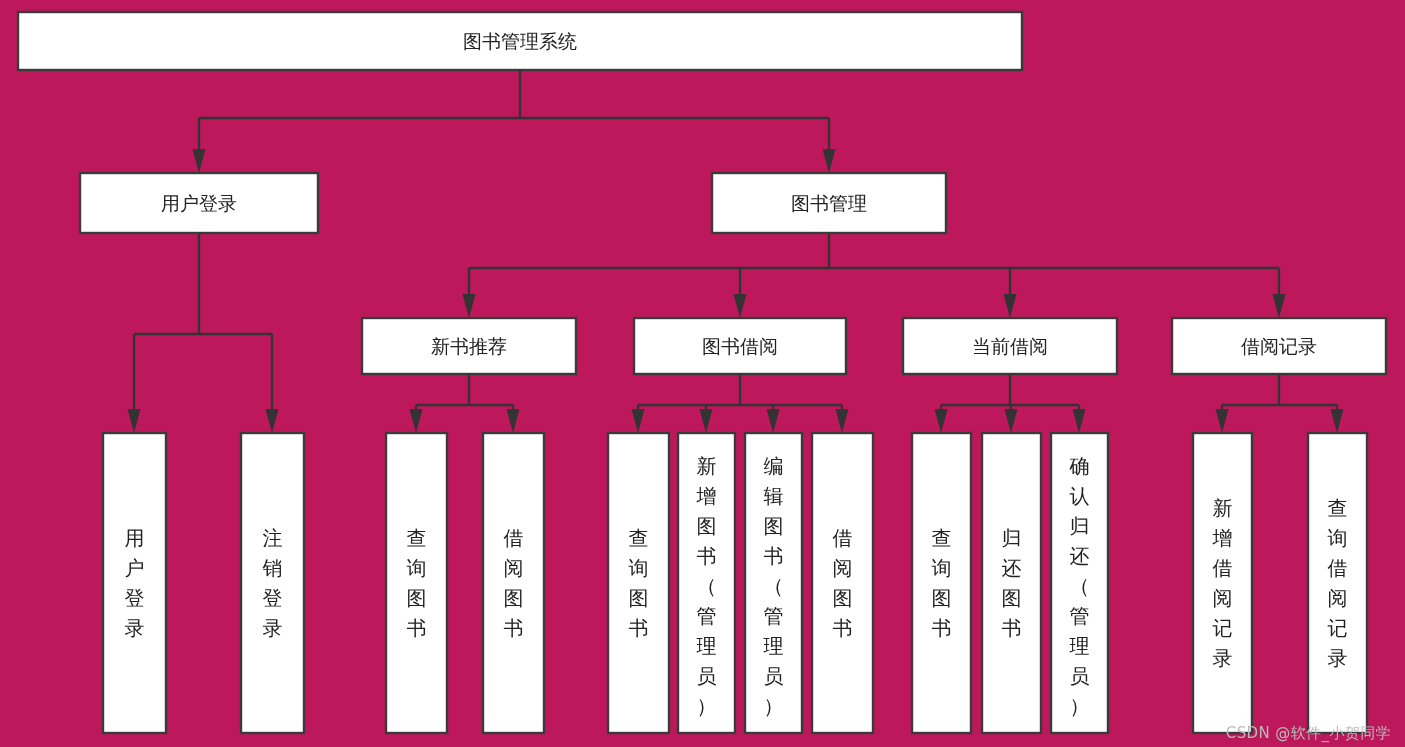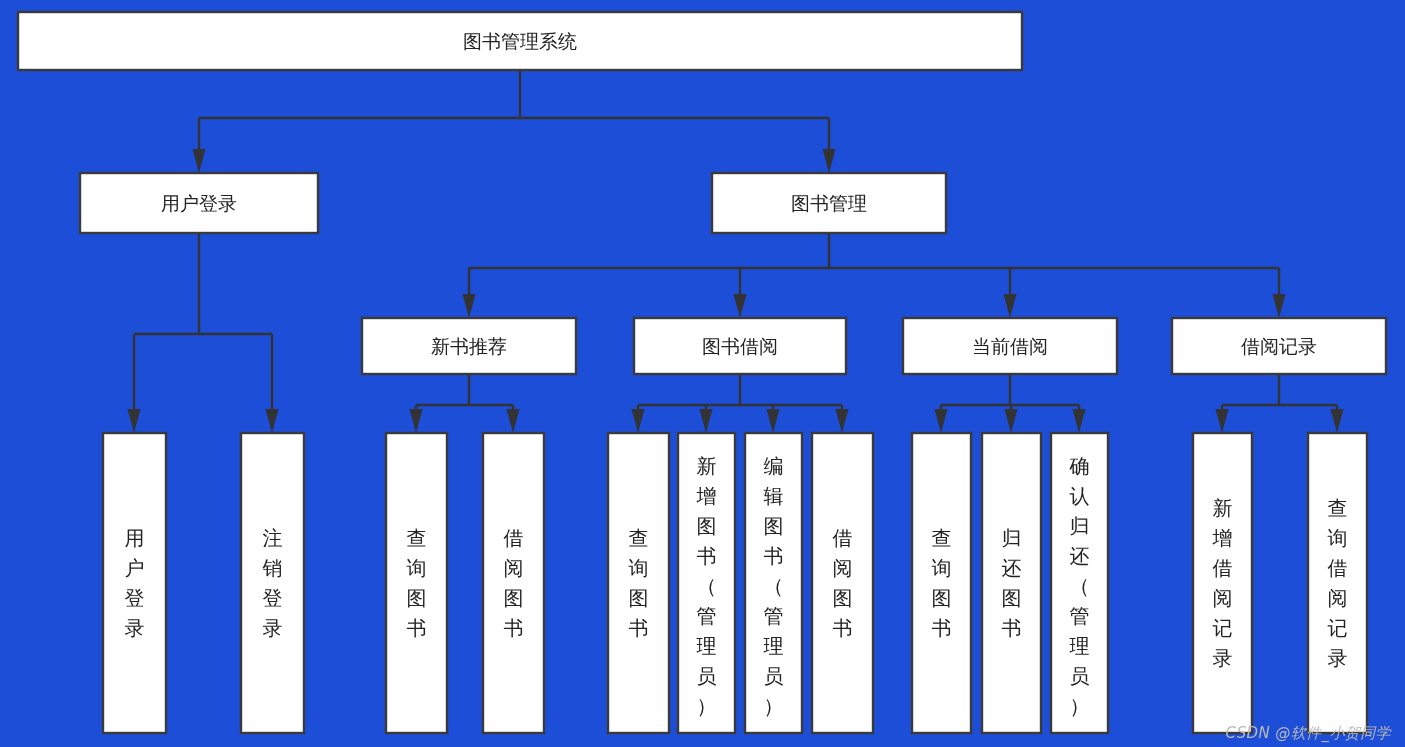--- a/index.html
+++ b/index.html
@@ -11,21 +11,21 @@
   body {
     width: 1405px;
     height: 747px;
     font-family: "DejaVu Sans", "Liberation Sans", sans-serif;
     overflow: hidden;
   }
   #diagram-root {
     position: relative;
     width: 1405px;
     height: 747px;
-    background: #1d4ed8;
+    background: #be185d;
   }
   svg#flow {
     position: absolute;
     top: 0;
     left: 0;
     width: 1405px;
     height: 747px;
     display: block;
   }
   .node-rect {
@@ -59,21 +59,20 @@
   .watermark {
     position: absolute;
     right: 14px;
     bottom: 4px;
     font-family: "DejaVu Sans", "Liberation Sans", sans-serif;
     font-size: 15px;
     color: #b9b9b9;
     letter-spacing: 0.4px;
     white-space: nowrap;
     user-select: none;
-    font-style: italic;
   }
 </style>
 </head>
 <body>
 
 <div id="diagram-root">
   <svg id="flow" viewBox="0 0 1405 747">
     <g id="connectors-layer">
         <g>
           <line x1="520" y1="70" x2="520" y2="118" class="connector"></line>

